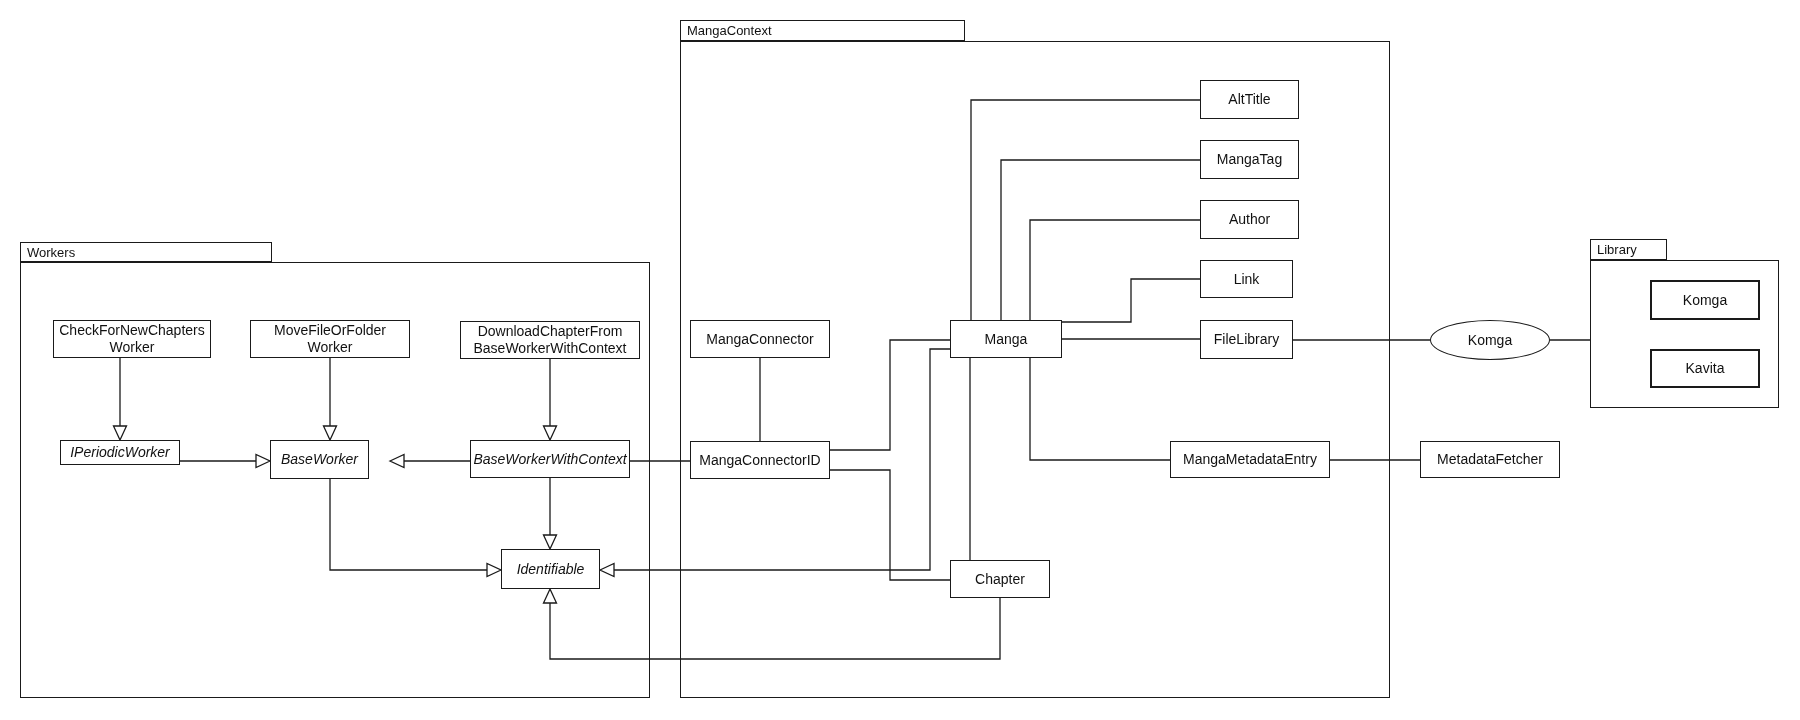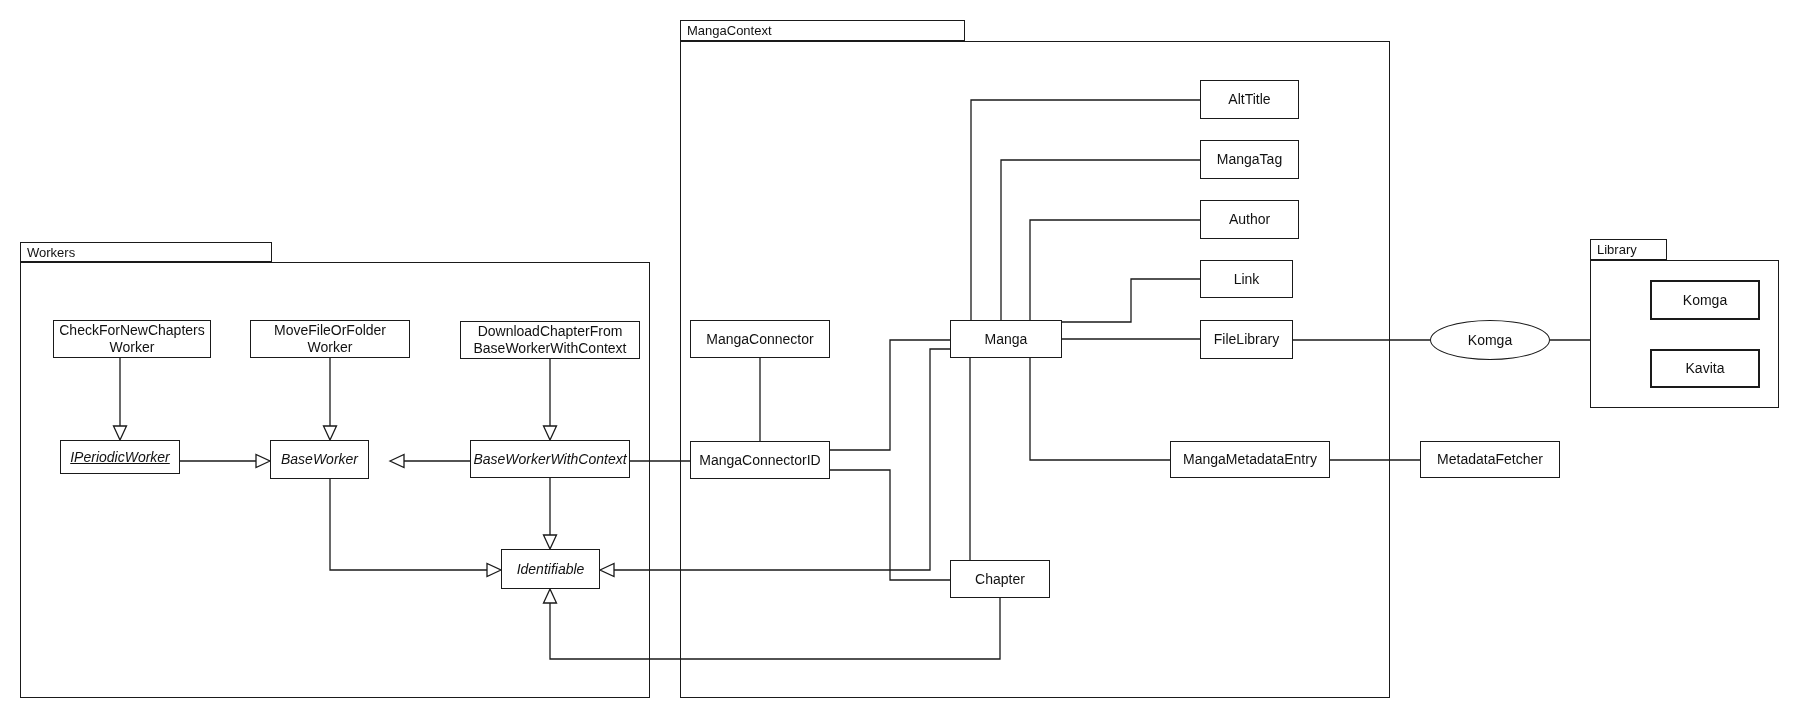--- a/index.html
+++ b/index.html
@@ -111,21 +111,21 @@
       <span>Worker</span>
     </div>
     <div class="node" style="left: 250px; top: 320px; width: 160px; height: 38px;">
       <span>MoveFileOrFolder</span>
       <span>Worker</span>
     </div>
     <div class="node" style="left: 460px; top: 321px; width: 180px; height: 38px;">
       <span>DownloadChapterFrom</span>
       <span>BaseWorkerWithContext</span>
     </div>
-    <div class="node italic" style="left: 60px; top: 440px; width: 120px; height: 34px; text-decoration: underline;">
+    <div class="node italic" style="left: 60px; top: 440px; width: 120px; height: 25px;">
       <span>IPeriodicWorker</span>
     </div>
     <div class="node italic" style="left: 270px; top: 440px; width: 99px; height: 39px;">
       <span>BaseWorker</span>
     </div>
     <div class="node italic" style="left: 470px; top: 440px; width: 160px; height: 38px;">
       <span>BaseWorkerWithContext</span>
     </div>
     <div class="node italic" style="left: 501px; top: 549px; width: 99px; height: 40px;">
       <span>Identifiable</span>

